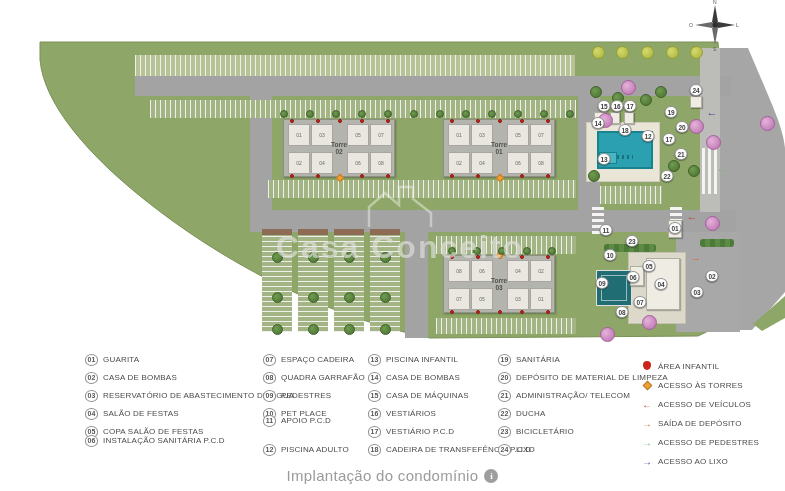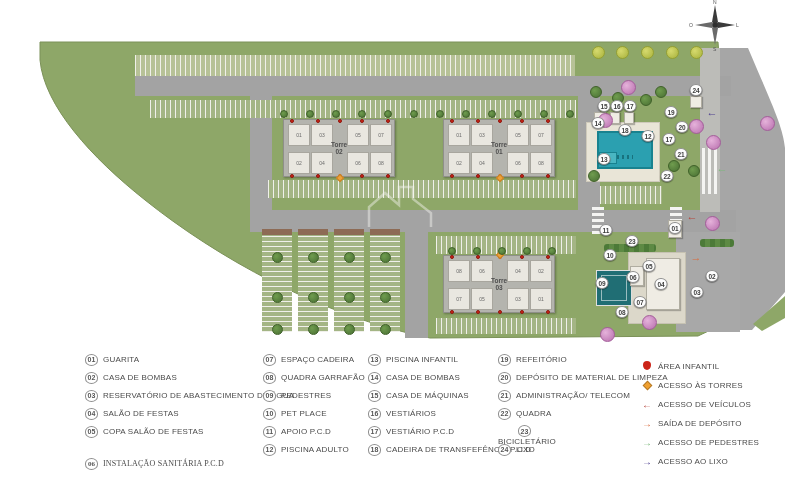--- a/index.html
+++ b/index.html
@@ -353,20 +353,21 @@
         <div class="map-arrow" style="left: 692px; top: 216px; color: rgb(181, 68, 60);">←</div>
         <div class="map-arrow" style="left: 696px; top: 257px; color: rgb(217, 108, 63);">→</div>
         <div class="map-arrow" style="left: 712px; top: 112px; color: rgb(75, 61, 143);">←</div>
         <div class="map-arrow" style="left: 722px; top: 168px; color: rgb(124, 184, 124);">←</div>
       </div>
 
     <div id="watermark">
       <svg width="90" height="44" viewBox="0 0 90 44">
         <path d="M14,42 L14,22 L30,8 L44,20 L44,2 L58,2 L58,14 L76,28 L76,42" fill="none" stroke="rgba(246,246,242,.6)" stroke-width="2.5"></path>
       </svg>
+      <div class="wm-text">Casa Conceito</div>
     </div>
 
     <div id="compass">
       <svg width="46" height="46" viewBox="0 0 46 46">
         <polygon points="23,3 26,20 23,23 20,20" fill="#3a3a3a"></polygon>
         <polygon points="23,43 26,26 23,23 20,26" fill="#6a6a6a"></polygon>
         <polygon points="3,23 20,20 23,23 20,26" fill="#6a6a6a"></polygon>
         <polygon points="43,23 26,26 23,23 26,20" fill="#3a3a3a"></polygon>
         <polygon points="12,12 21,21 23,23 19,19" fill="#9a9a9a"></polygon>
         <polygon points="34,12 25,21 23,23 27,19" fill="#9a9a9a"></polygon>
@@ -397,21 +398,21 @@
             <div class="leg-label">RESERVATÓRIO DE ABASTECIMENTO DE ÁGUA</div>
           </div>
           <div class="leg-item" style="top: 59px;">
             <div class="leg-num">04</div>
             <div class="leg-label">SALÃO DE FESTAS</div>
           </div>
           <div class="leg-item" style="top: 77px;">
             <div class="leg-num">05</div>
             <div class="leg-label">COPA SALÃO DE FESTAS</div>
           </div>
-          <div class="leg-item" style="top: 109px; font-family: Liberation Serif, serif;">
+          <div class="leg-item" style="top: 86px;">
             <div class="leg-num">06</div>
             <div class="leg-label">INSTALAÇÃO SANITÁRIA P.C.D</div>
           </div>
         </div>
         <div class="leg-col" style="left: 263px;">
           <div class="leg-item" style="top: 5px;">
             <div class="leg-num">07</div>
             <div class="leg-label">ESPAÇO CADEIRA</div>
           </div>
           <div class="leg-item" style="top: 23px;">
@@ -419,21 +420,21 @@
             <div class="leg-label">QUADRA GARRAFÃO</div>
           </div>
           <div class="leg-item" style="top: 41px;">
             <div class="leg-num">09</div>
             <div class="leg-label">PEDESTRES</div>
           </div>
           <div class="leg-item" style="top: 59px;">
             <div class="leg-num">10</div>
             <div class="leg-label">PET PLACE</div>
           </div>
-          <div class="leg-item" style="top: 77px;">
+          <div class="leg-item" style="top: 66px;">
             <div class="leg-num">11</div>
             <div class="leg-label">APOIO P.C.D</div>
           </div>
           <div class="leg-item" style="top: 95px;">
             <div class="leg-num">12</div>
             <div class="leg-label">PISCINA ADULTO</div>
           </div>
         </div>
         <div class="leg-col" style="left: 368px;">
           <div class="leg-item" style="top: 5px;">
@@ -457,35 +458,35 @@
             <div class="leg-label">VESTIÁRIO P.C.D</div>
           </div>
           <div class="leg-item" style="top: 95px;">
             <div class="leg-num">18</div>
             <div class="leg-label">CADEIRA DE TRANSFEFÊNCIA P.C.D</div>
           </div>
         </div>
         <div class="leg-col" style="left: 498px;">
           <div class="leg-item" style="top: 5px;">
             <div class="leg-num">19</div>
-            <div class="leg-label">REFEITÓRIO</div>
+            <div class="leg-label">SANITÁRIA</div>
           </div>
           <div class="leg-item" style="top: 23px; text-align: center;">
             <div class="leg-num">20</div>
             <div class="leg-label">DEPÓSITO DE MATERIAL DE LIMPEZA</div>
           </div>
           <div class="leg-item" style="top: 41px;">
             <div class="leg-num">21</div>
             <div class="leg-label">ADMINISTRAÇÃO/ TELECOM</div>
           </div>
           <div class="leg-item" style="top: 59px;">
             <div class="leg-num">22</div>
-            <div class="leg-label">QUADRA</div>
-          </div>
-          <div class="leg-item" style="top: 77px; flex-direction: column;">
+            <div class="leg-label">DUCHA</div>
+          </div>
+          <div class="leg-item" style="top: 77px;">
             <div class="leg-num">23</div>
             <div class="leg-label">BICICLETÁRIO</div>
           </div>
           <div class="leg-item" style="top: 95px;">
             <div class="leg-num">24</div>
             <div class="leg-label">LIXO</div>
           </div>
         </div>
       </div>
     <div id="legend-symbols">
@@ -509,13 +510,16 @@
           <div class="sym-icon" style="color: rgb(124, 184, 124);">→</div>
           <div class="sym-label">ACESSO DE PEDESTRES</div>
         </div>
         <div class="sym-item" style="top: 107px;">
           <div class="sym-icon" style="color: rgb(75, 61, 143);">→</div>
           <div class="sym-label">ACESSO AO LIXO</div>
         </div>
       </div>
   </div>
 
+  <div id="caption">
+    <span class="cap-text">Implantação do condomínio</span><span class="info">i</span>
+  </div>
 </div>
 
 </body></html>

